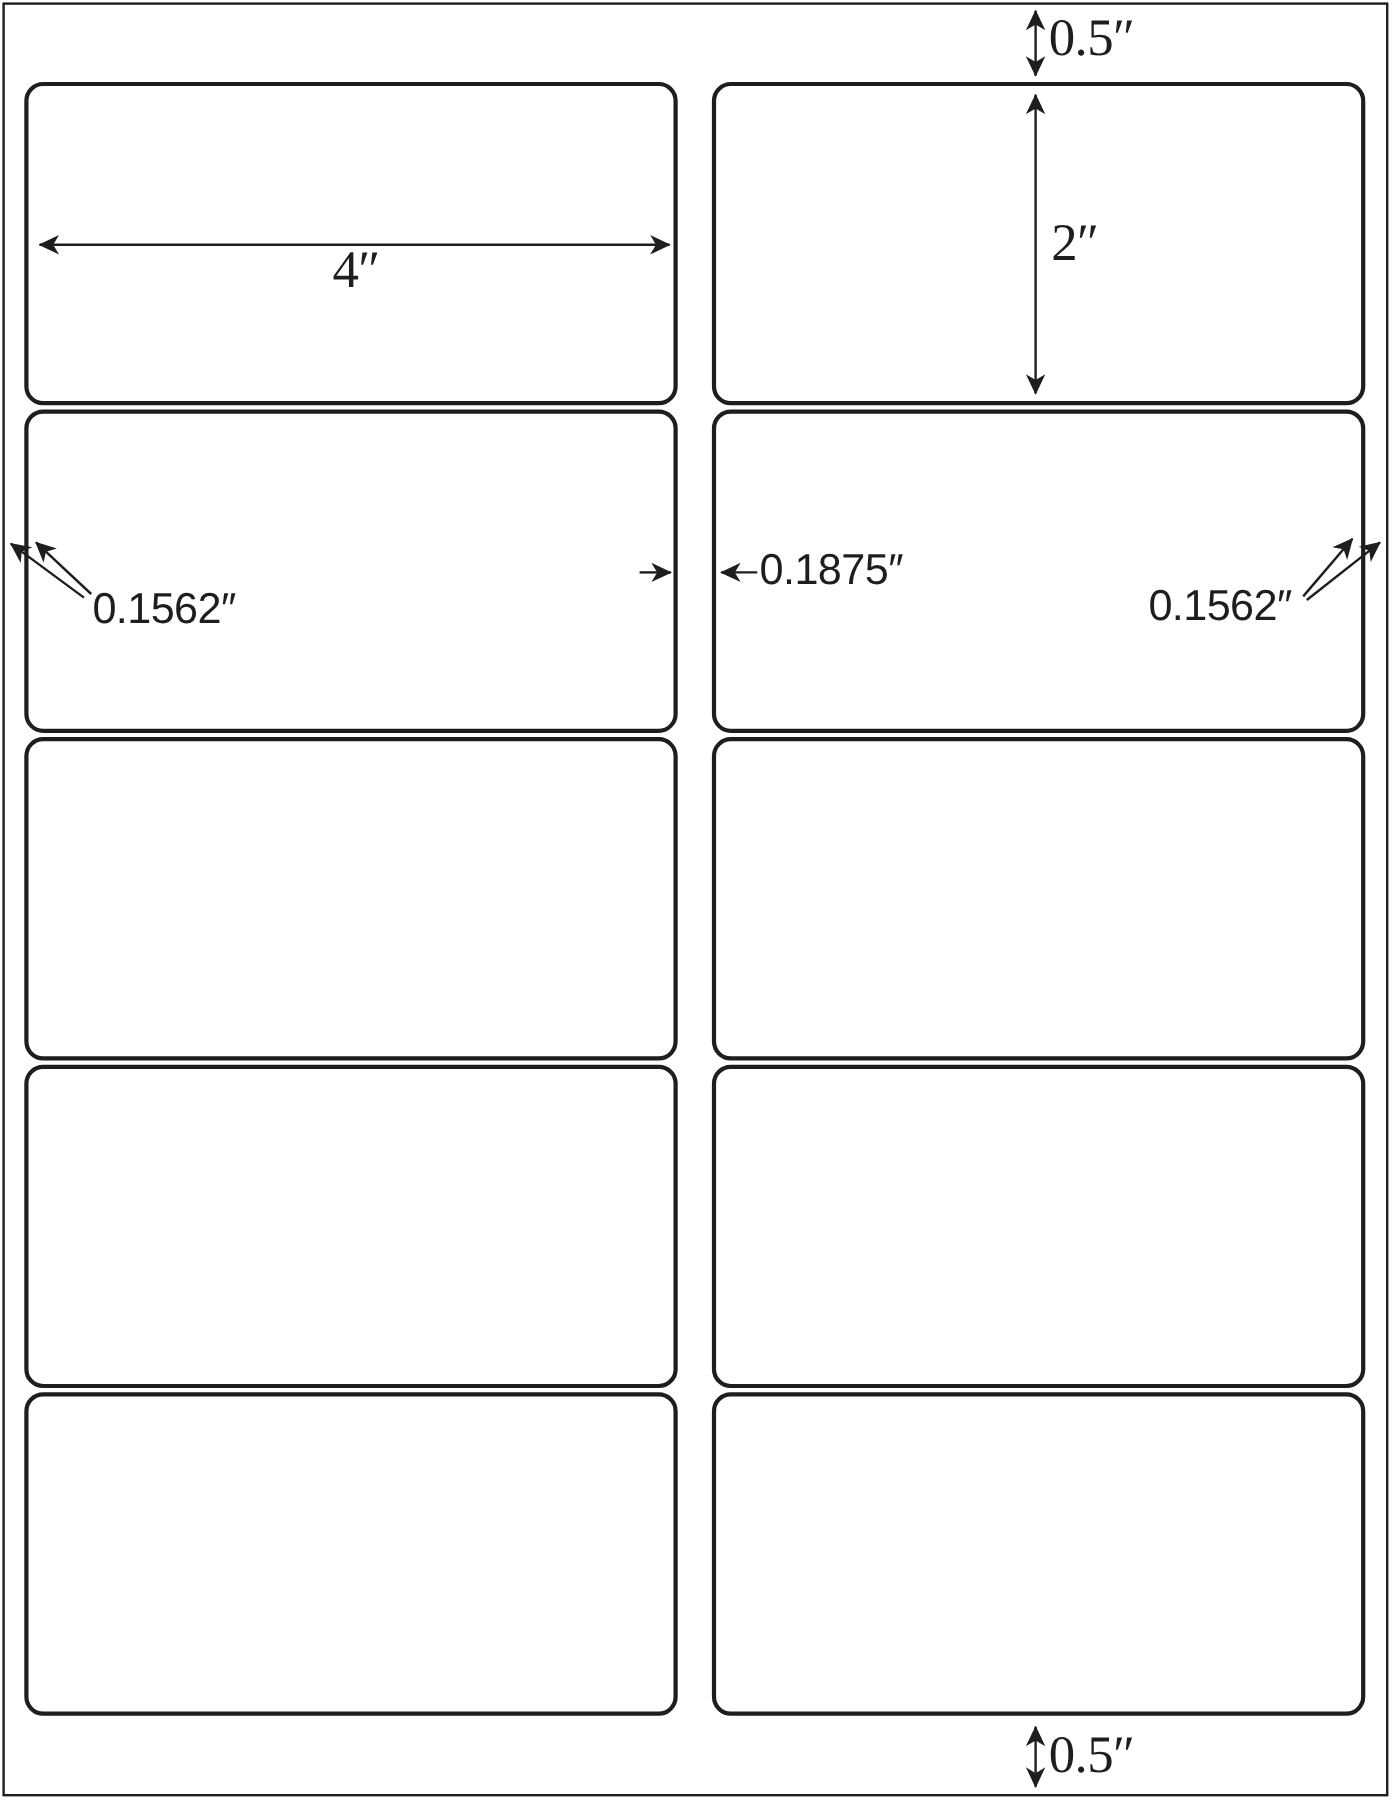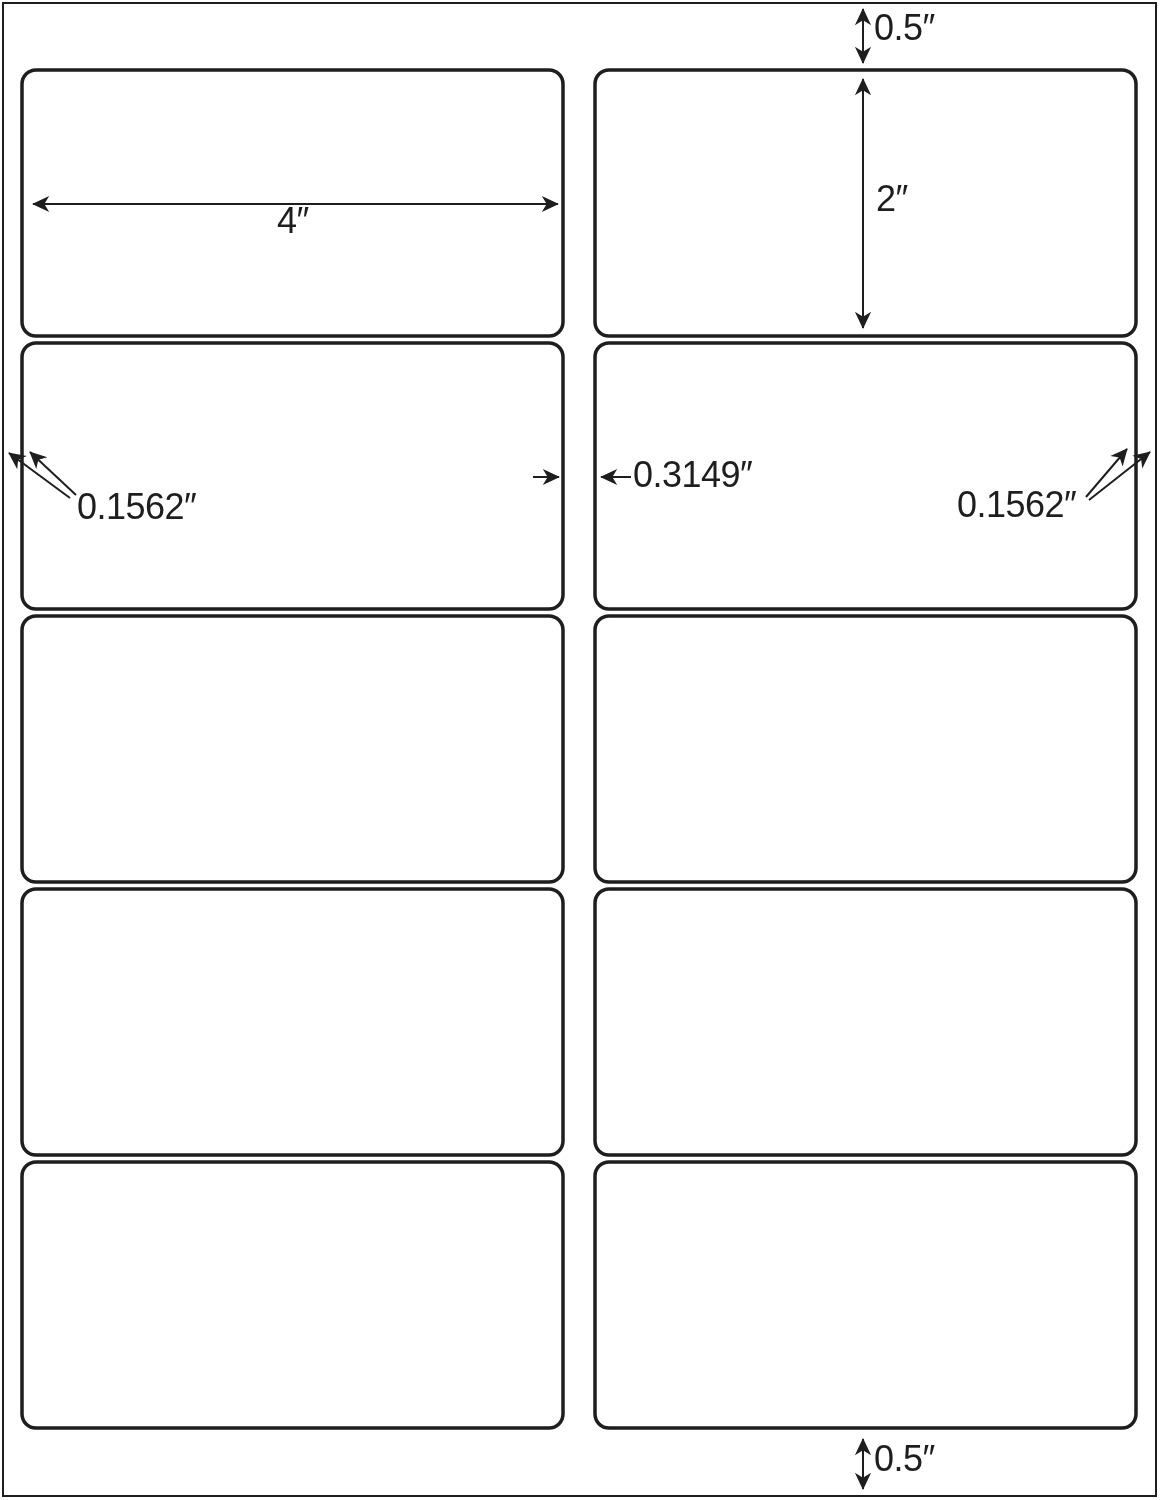--- a/index.html
+++ b/index.html
@@ -23,21 +23,21 @@
     height: 1500px;
     display: block;
   }
   .dim {
     position: absolute;
     line-height: 1;
     color: var(--stroke, #1e1e1e);
     white-space: nowrap;
     letter-spacing: -0.5px;
   }
-  .fs-lg { font-size: 36px; }
+  .fs-lg { font-size: 44px; font-family: Liberation Serif, serif; }
   .fs-sm { font-size: 36px; }
   .t-top    { left: 874px;  top: 10px;   }
   .t-height { left: 876px;  top: 181px;  }
   .t-width  { left: 277px;  top: 203px;  }
   .t-left   { left: 77px;   top: 489px;  }
   .t-gap    { left: 633px;  top: 457px;  }
   .t-right  { left: 957px;  top: 487px;  }
   .t-bottom { left: 874px;  top: 1441px; }
 </style>
 </head>
@@ -85,17 +85,17 @@
       <line x1="1089" y1="500" x2="1150" y2="452" marker-end="url(#arrow)"></line>
 
       <line x1="863" y1="1439" x2="863" y2="1489" marker-start="url(#arrow)" marker-end="url(#arrow)"></line>
     </g>
   </svg>
 
   <div class="dim fs-lg t-top">0.5″</div>
   <div class="dim fs-lg t-height">2″</div>
   <div class="dim fs-lg t-width">4″</div>
   <div class="dim fs-sm t-left">0.1562″</div>
-  <div class="dim fs-sm t-gap">0.3149″</div>
+  <div class="dim fs-sm t-gap">0.1875″</div>
   <div class="dim fs-sm t-right">0.1562″</div>
   <div class="dim fs-lg t-bottom">0.5″</div>
 
 </div>
 
 </body></html>

